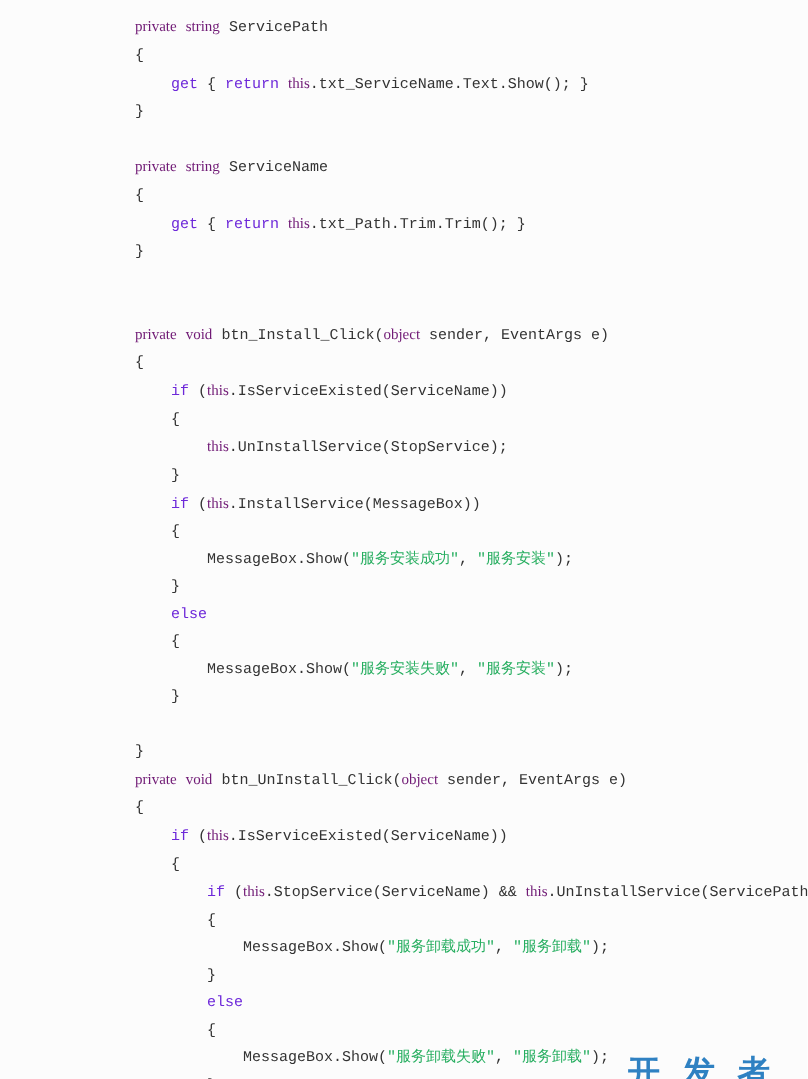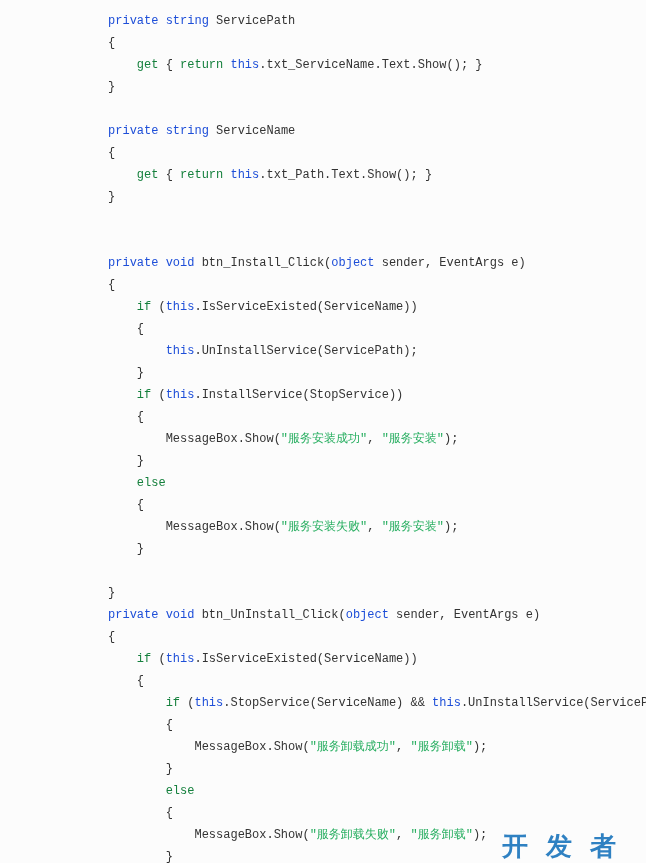--- a/index.html
+++ b/index.html
@@ -11,22 +11,22 @@
   pre.code {
     margin: 0;
     padding: 10px 0 10px 0;
     font-family: Consolas, "Courier New", monospace;
     font-size: 12px;
     line-height: 22px;
     color: #333;
     background: #fcfcfc;
     white-space: pre;
   }
-  .kw { color: #1d4ed8; }       
-  .kw2 { color: #15803d; }      
+  .kw { color: #701a75; font-family: Liberation Serif, serif; }       
+  .kw2 { color: #6d28d9; }      
   .str { color: #27ae60; }
   .watermark-cn {
     position: absolute;
     right: 12px;
     bottom: 36px;
     font-family: "Microsoft YaHei", sans-serif;
     font-size: 26px;
     font-weight: bold;
     letter-spacing: 18px;
     color: #2f81c2;
@@ -45,31 +45,31 @@
 <body>
 
 <div class="container">
   <pre class="code" id="code-block"><span>               <span class="kw">private</span><span> </span><span class="kw">string</span><span> ServicePath</span></span>
 <span>               <span>{</span></span>
 <span>                   <span class="kw2">get</span><span> { </span><span class="kw2">return</span><span> </span><span class="kw">this</span><span>.txt_ServiceName.Text.Show(); }</span></span>
 <span>               <span>}</span></span>
 <span>               </span>
 <span>               <span class="kw">private</span><span> </span><span class="kw">string</span><span> ServiceName</span></span>
 <span>               <span>{</span></span>
-<span>                   <span class="kw2">get</span><span> { </span><span class="kw2">return</span><span> </span><span class="kw">this</span><span>.txt_Path.Text.Show(); }</span></span>
+<span>                   <span class="kw2">get</span><span> { </span><span class="kw2">return</span><span> </span><span class="kw">this</span><span>.txt_Path.Trim.Trim(); }</span></span>
 <span>               <span>}</span></span>
 <span>               </span>
 <span>               </span>
 <span>               <span class="kw">private</span><span> </span><span class="kw">void</span><span> btn_Install_Click(</span><span class="kw">object</span><span> sender, EventArgs e)</span></span>
 <span>               <span>{</span></span>
 <span>                   <span class="kw2">if</span><span> (</span><span class="kw">this</span><span>.IsServiceExisted(ServiceName))</span></span>
 <span>                   <span>{</span></span>
-<span>                       <span class="kw">this</span><span>.UnInstallService(ServicePath);</span></span>
+<span>                       <span class="kw">this</span><span>.UnInstallService(StopService);</span></span>
 <span>                   <span>}</span></span>
-<span>                   <span class="kw2">if</span><span> (</span><span class="kw">this</span><span>.InstallService(StopService))</span></span>
+<span>                   <span class="kw2">if</span><span> (</span><span class="kw">this</span><span>.InstallService(MessageBox))</span></span>
 <span>                   <span>{</span></span>
 <span>                       <span>MessageBox.Show(</span><span class="str">"服务安装成功"</span><span>, </span><span class="str">"服务安装"</span><span>);</span></span>
 <span>                   <span>}</span></span>
 <span>                   <span class="kw2">else</span></span>
 <span>                   <span>{</span></span>
 <span>                       <span>MessageBox.Show(</span><span class="str">"服务安装失败"</span><span>, </span><span class="str">"服务安装"</span><span>);</span></span>
 <span>                   <span>}</span></span>
 <span>                   </span>
 <span>               <span>}</span></span>
 <span>               <span class="kw">private</span><span> </span><span class="kw">void</span><span> btn_UnInstall_Click(</span><span class="kw">object</span><span> sender, EventArgs e)</span></span>

